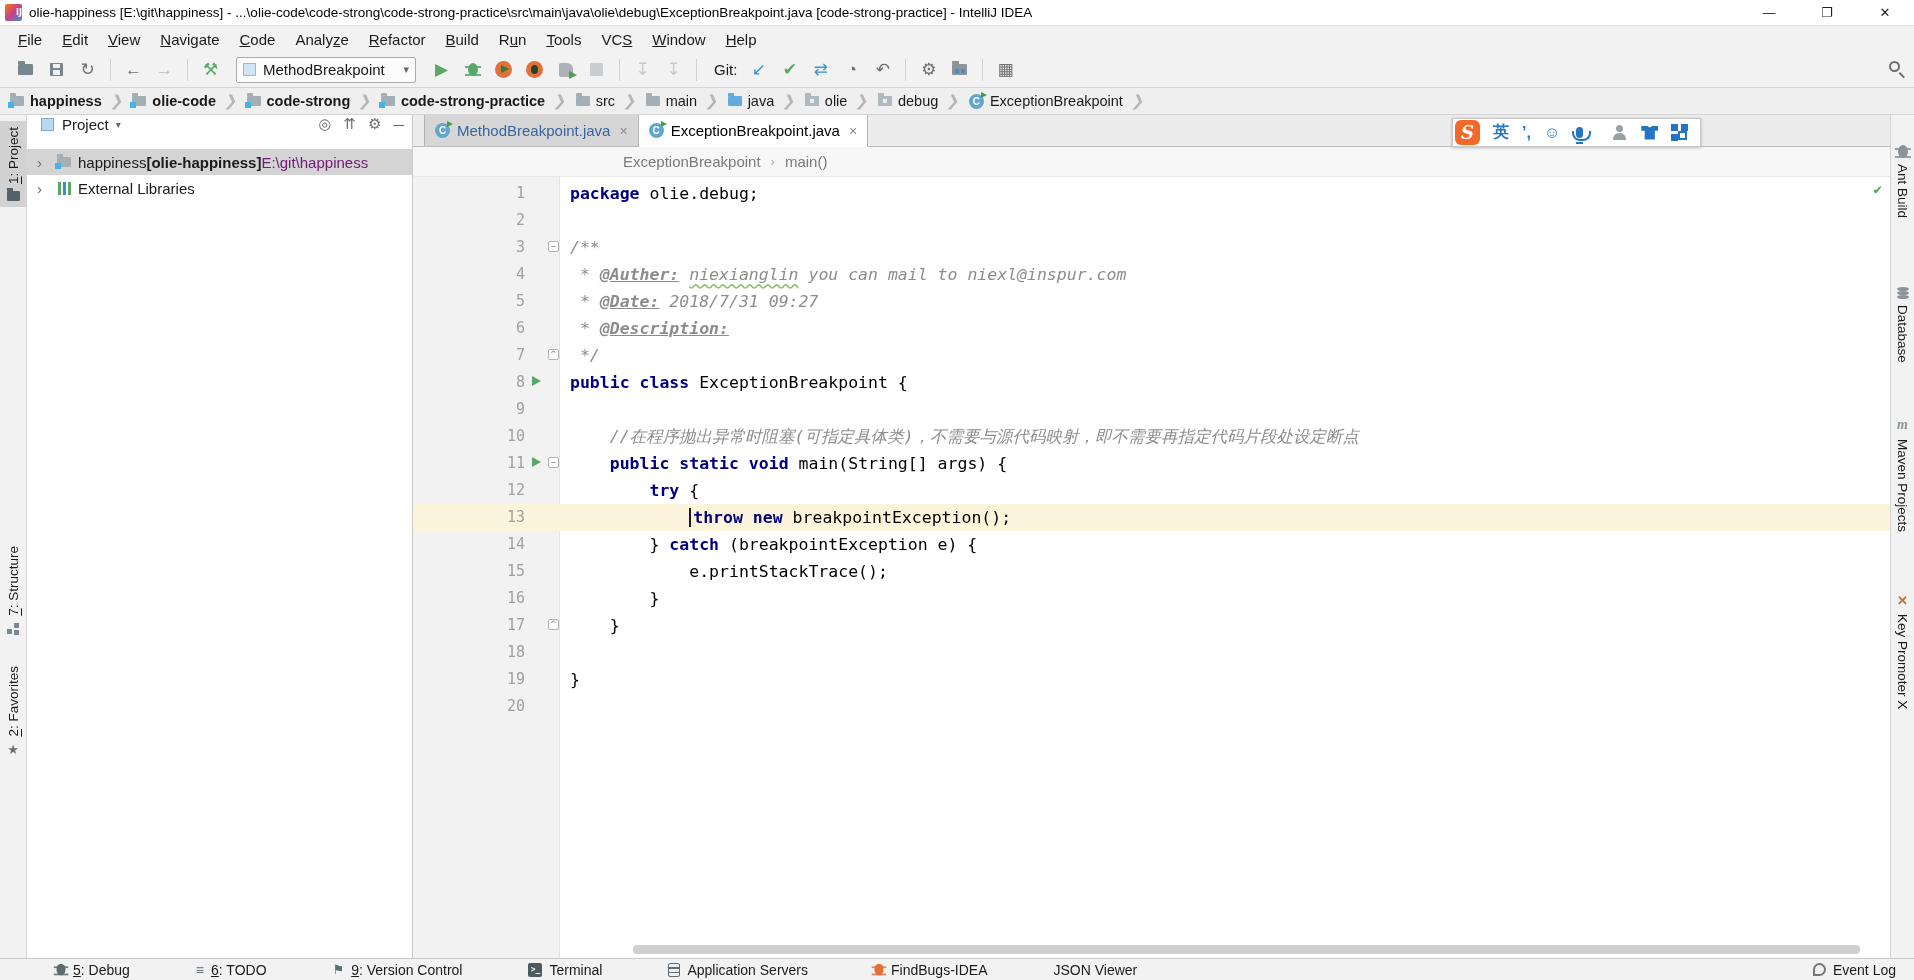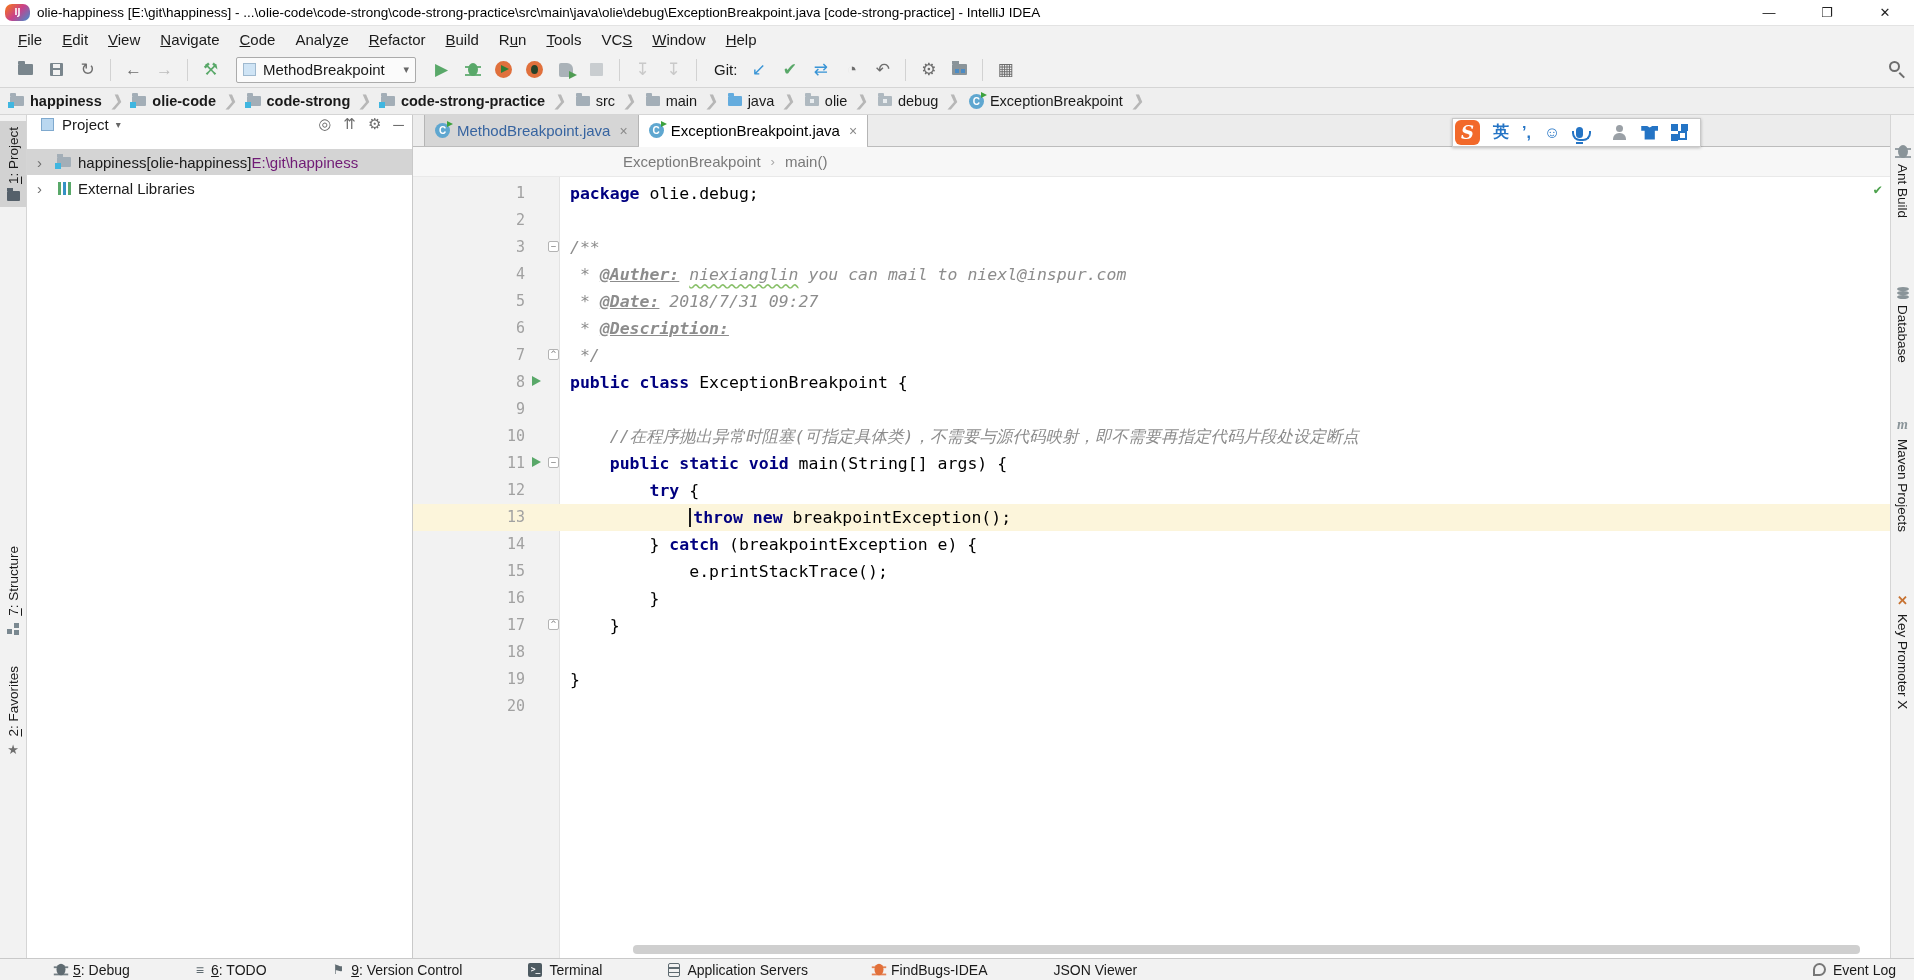--- a/index.html
+++ b/index.html
@@ -2,21 +2,21 @@
 <html><head>
 <meta charset="utf-8">
 <style>
   * { margin:0; padding:0; box-sizing:border-box; }
   html,body { width:1914px; height:980px; overflow:hidden; }
   body { font-family:"Liberation Sans",sans-serif; background:#fff; color:#1a1a1a; position:relative; }
   u { text-decoration:underline; }
 
   
   #titlebar { position:absolute; left:0; top:0; width:1914px; height:26px; background:#fff; border-bottom:1px solid #E3E3E3; display:flex; align-items:center; }
-  .app-logo { width:25px; height:17px; margin:0 7px 0 5px; border-radius:7px; background:linear-gradient(135deg,#F97A12 0%,#C9408A 50%,#3B92D0 100%); color:#fff; font:bold 8px/17px "DejaVu Sans",sans-serif; text-align:center; flex:none; }
+  .app-logo { width:17px; height:17px; margin:0 7px 0 5px; border-radius:2px; background:linear-gradient(135deg,#F97A12 0%,#C9408A 50%,#3B92D0 100%); color:#fff; font:bold 8px/17px "DejaVu Sans",sans-serif; text-align:right; flex:none; }
   .title-text { font-size:13.5px; color:#000; white-space:nowrap; }
   .win-controls { margin-left:auto; display:flex; height:100%; }
   .win-btn { width:58px; height:100%; display:flex; align-items:center; justify-content:center; font-size:13px; color:#222; cursor:default; }
 
   
   #menubar { position:absolute; left:0; top:26px; width:1914px; height:26px; background:#F2F2F2; display:flex; align-items:center; padding-left:8px; }
   .menu-item { font-size:15px; padding:2px 10px; color:#1a1a1a; white-space:nowrap; }
 
   
   #toolbar { position:absolute; left:0; top:52px; width:1914px; height:36px; background:#F2F2F2; border-bottom:1px solid #D5D5D5; display:flex; align-items:center; padding-left:10px; }
@@ -81,21 +81,21 @@
   .ph-ico { width:13px; height:13px; background:#B9D7F0; border:1px solid #7FA9CE; margin-right:8px; }
   .pp-title { font-size:15px; color:#1a1a1a; }
   .pp-caret { font-size:10px; color:#666; margin-left:7px; }
   .pp-tools { margin-left:auto; display:flex; align-items:center; gap:12px; }
   .pp-tool { font-size:15px; color:#6E6E6E; }
   .tree { flex:1; }
   .tree-row { height:26px; display:flex; align-items:center; font-size:15px; white-space:nowrap; padding-left:10px; }
   .tree-row.selected { background:#D4D4D4; }
   .tr-chev { width:16px; color:#6E6E6E; font-size:15px; flex:none; }
   .tr-ico { margin:0 7px 0 4px; flex:none; }
-  .t-plain { color:#1a1a1a; } .t-bold { color:#1a1a1a; font-weight:normal; } .t-dim { color:#701a75; }
+  .t-plain { color:#1a1a1a; } .t-bold { color:#1a1a1a; font-weight:bold; } .t-dim { color:#701a75; }
   .ic-module { position:relative; width:14px; height:10px; border-radius:1px; background:#A3AEB7; }
   .ic-module::before { content:""; position:absolute; top:-3px; left:0; width:6px; height:3px; background:#A3AEB7; }
   .ic-module::after { content:""; position:absolute; left:-2px; bottom:-2px; width:6px; height:6px; background:#40B6E0; }
   .ic-libs { width:14px; height:13px; position:relative; }
   .ic-libs::before { content:""; position:absolute; left:1px; top:0; width:3px; height:13px; background:#59A869; box-shadow:5px 0 0 #3592C4, 10px 0 0 #59A869; }
   .ic-scratch { width:13px; height:13px; background:#9AA7B0; border-radius:2px; position:relative; }
   .ic-scratch::after { content:""; position:absolute; right:-3px; bottom:-3px; width:8px; height:8px; border-radius:50%; background:#40A8E0; border:1px solid #fff; }
 
   
   #editor-col { flex:1; display:flex; flex-direction:column; min-width:0; }

